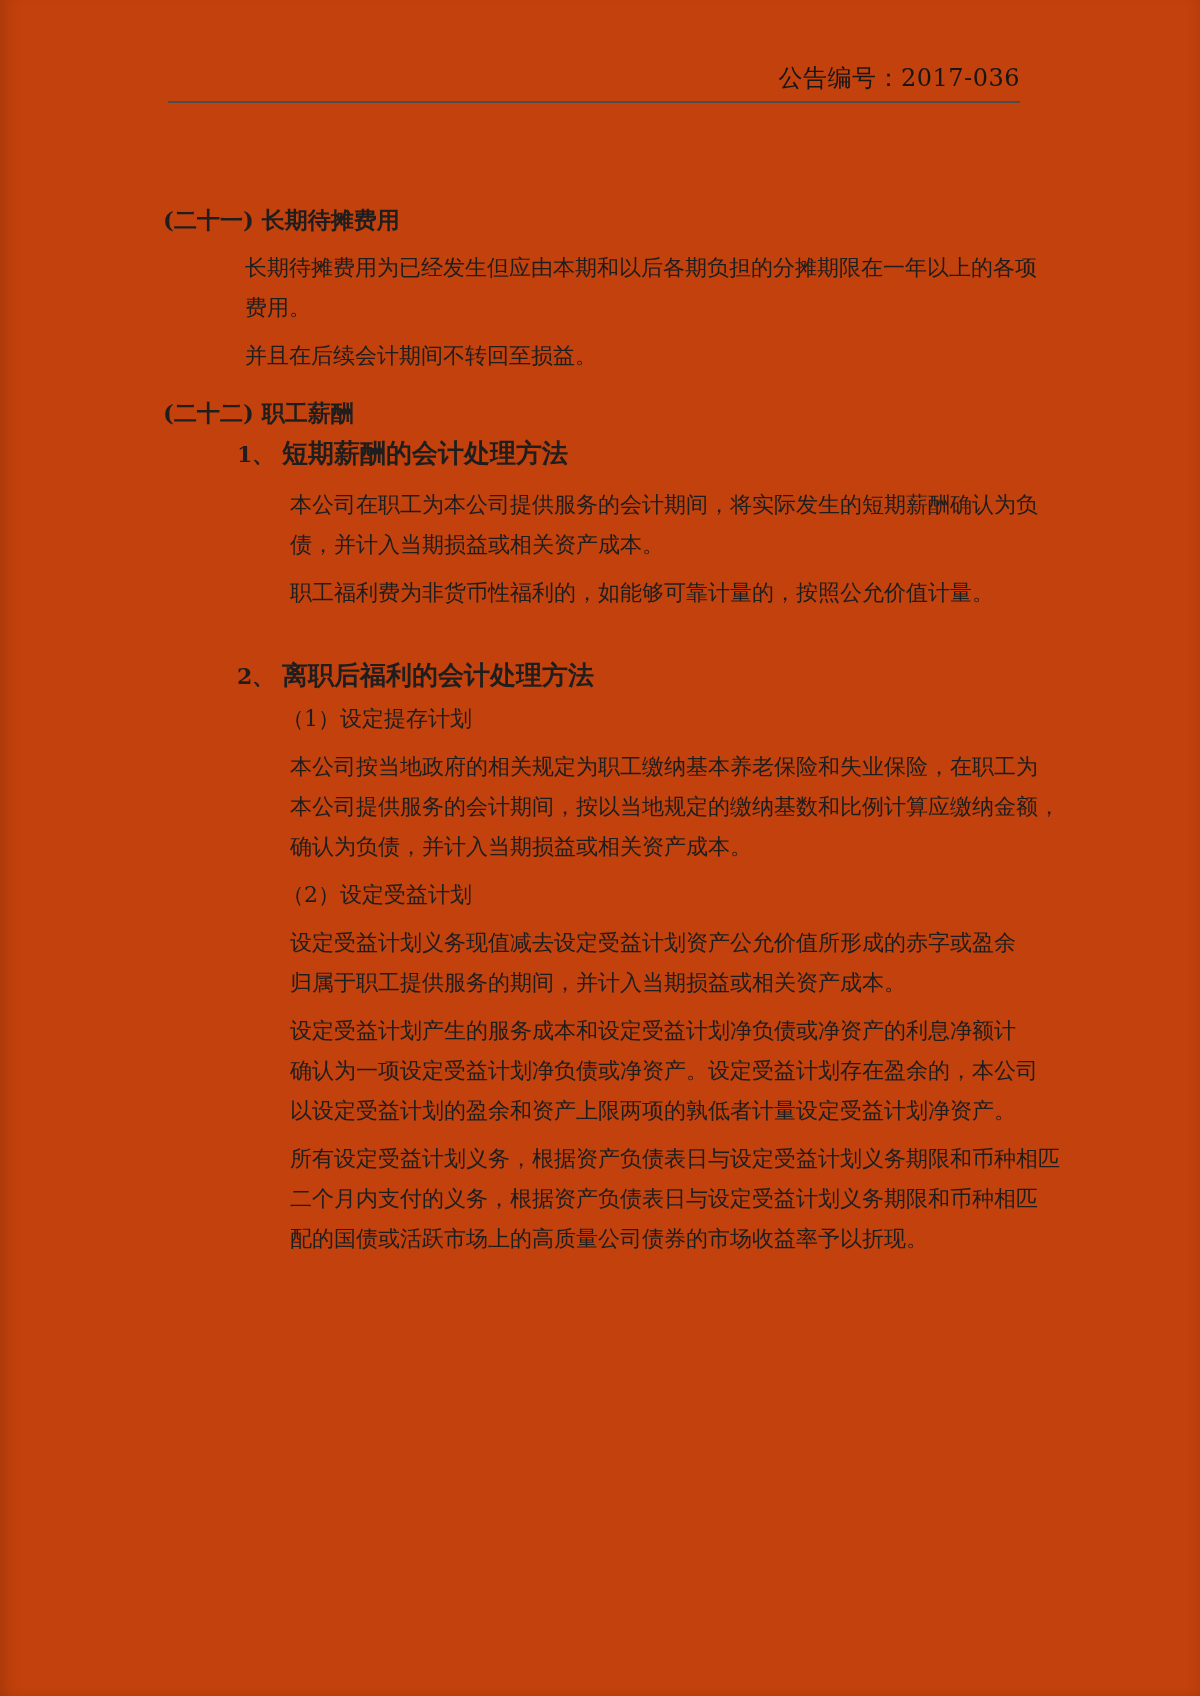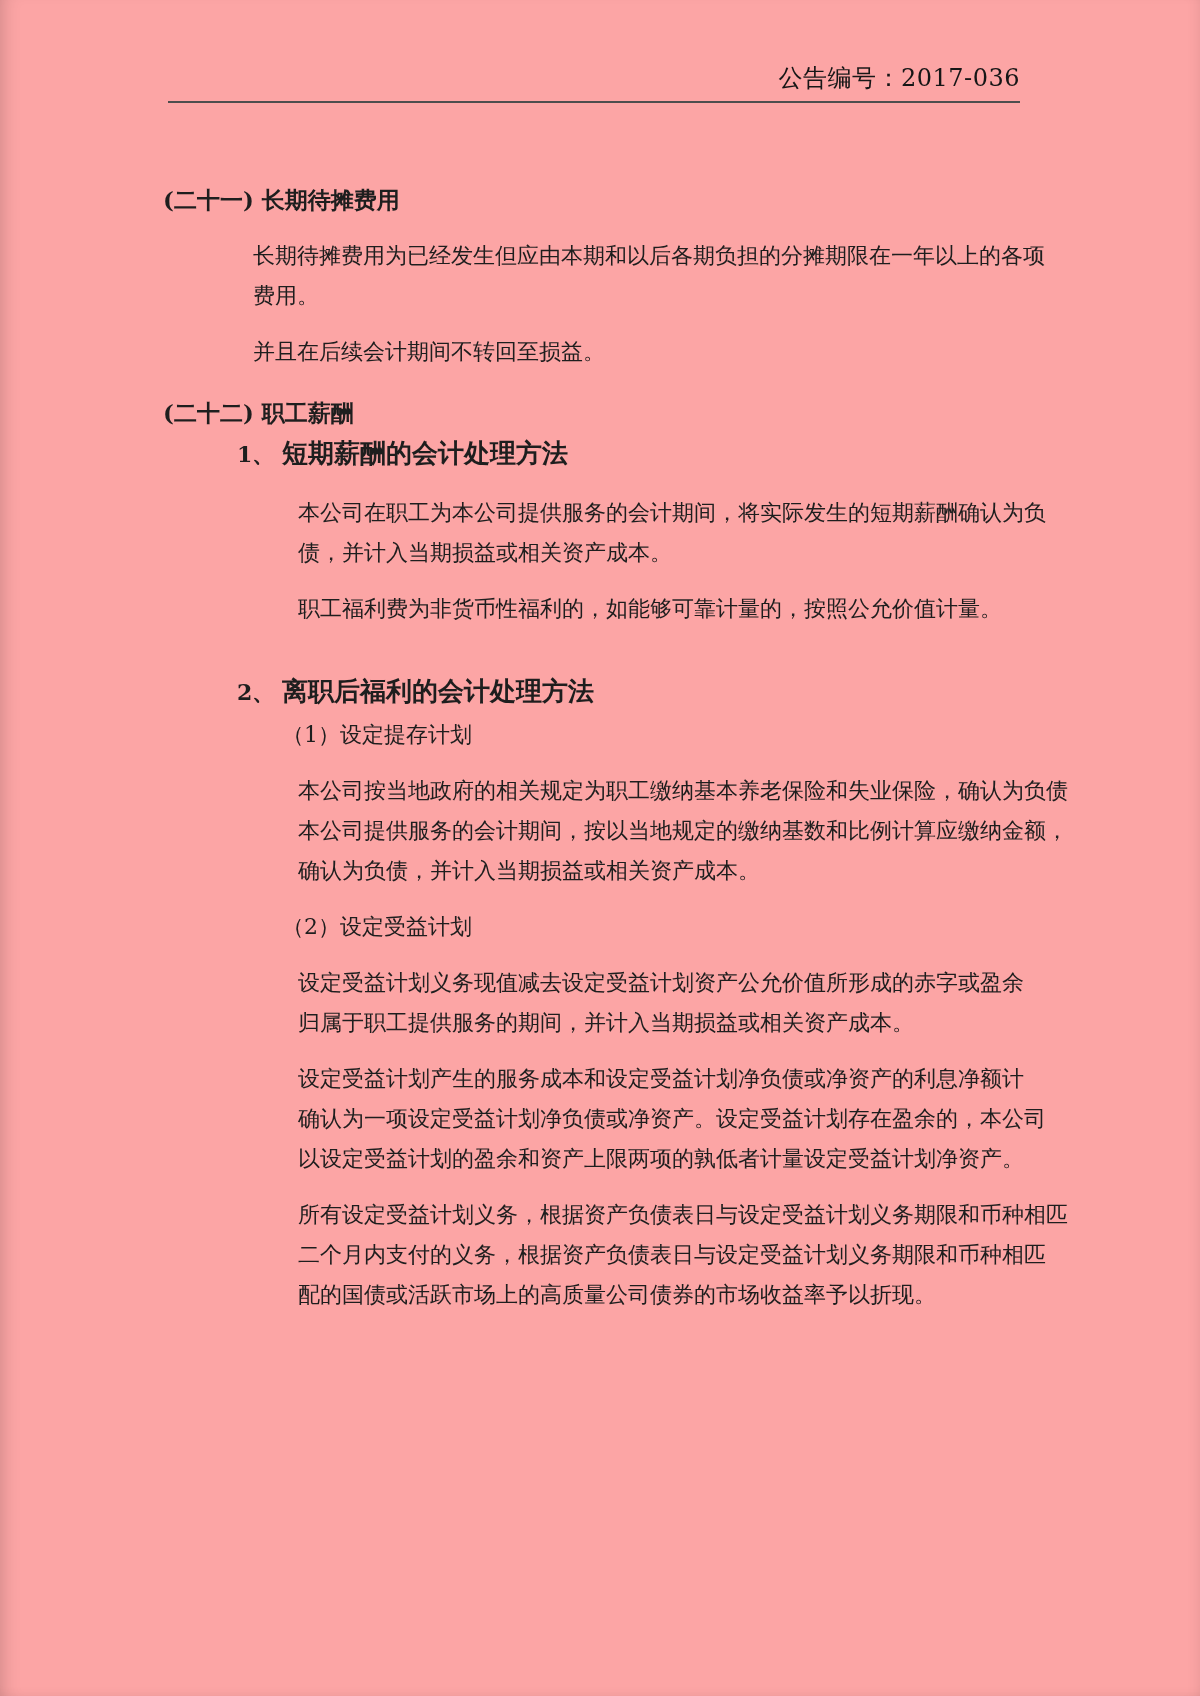--- a/index.html
+++ b/index.html
@@ -1,21 +1,21 @@
 <!DOCTYPE html>
 <html lang="zh"><head>
 <meta charset="utf-8">
 <style>
   html, body { margin: 0; padding: 0; background: #e9e9e9; }
   .page {
     position: relative;
     width: 1200px;
     height: 1696px;
     margin: 0 auto;
-    background: #fca5a5;
+    background: #c2410c;
     color: #1e1e1e;
     font-family: "DejaVu Serif", "Liberation Serif", serif;
     overflow: hidden;
     box-shadow: inset 16px 0 20px -16px rgba(0,0,0,0.22),
                 inset -12px 0 16px -14px rgba(0,0,0,0.12),
                 inset 0 -10px 14px -12px rgba(0,0,0,0.08);
   }
   .doc-header {
     position: absolute;
     top: 62px;
@@ -28,36 +28,36 @@
   }
   .header-rule {
     position: absolute;
     top: 101px;
     left: 168px;
     width: 852px;
     height: 2px;
     background: #4d4d4d;
   }
   .section { position: absolute; left: 0; width: 1200px; }
-  .sec-21 { top: 180px; }
+  .sec-21 { top: 200px; }
   .sec-22 { top: 393px; }
   .sec-title {
     margin-left: 163px;
     font-size: 23px;
     font-weight: bold;
     line-height: 40px;
     white-space: nowrap;
   }
   .sec-21 .sec-body { margin-left: 237px; }
   .line, .subhead {
     font-size: 22px;
     line-height: 40px;
     white-space: nowrap;
   }
-  .para { margin: 16px; }
+  .para { margin: 8px; }
   .item-head { margin-left: 237px; line-height: 40px; white-space: nowrap; }
   .item-num {
     display: inline-block;
     width: 45px;
     font-size: 22px;
     font-weight: bold;
   }
   .item-title { font-size: 26px; font-weight: bold; }
   .item-body { margin-left: 282px; }
   .item-2 { margin-top: 42px; }
@@ -103,21 +103,21 @@
         </div>
     </div>
 
     <div class="item item-2">
       <div class="item-head">
         <span class="item-num">2、</span><span class="item-title">离职后福利的会计处理方法</span>
       </div>
       <div class="item-body">
           <div class="subhead">（1）设定提存计划</div>
           <div class="para">
-            <div class="line">本公司按当地政府的相关规定为职工缴纳基本养老保险和失业保险，确认为负债</div>
+            <div class="line">本公司按当地政府的相关规定为职工缴纳基本养老保险和失业保险，在职工为</div>
             <div class="line">本公司提供服务的会计期间，按以当地规定的缴纳基数和比例计算应缴纳金额，</div>
             <div class="line">确认为负债，并计入当期损益或相关资产成本。</div>
           </div>
           <div class="subhead">（2）设定受益计划</div>
           <div class="para">
             <div class="line">设定受益计划义务现值减去设定受益计划资产公允价值所形成的赤字或盈余</div>
             <div class="line">归属于职工提供服务的期间，并计入当期损益或相关资产成本。</div>
           </div>
           <div class="para">
             <div class="line">设定受益计划产生的服务成本和设定受益计划净负债或净资产的利息净额计</div>

